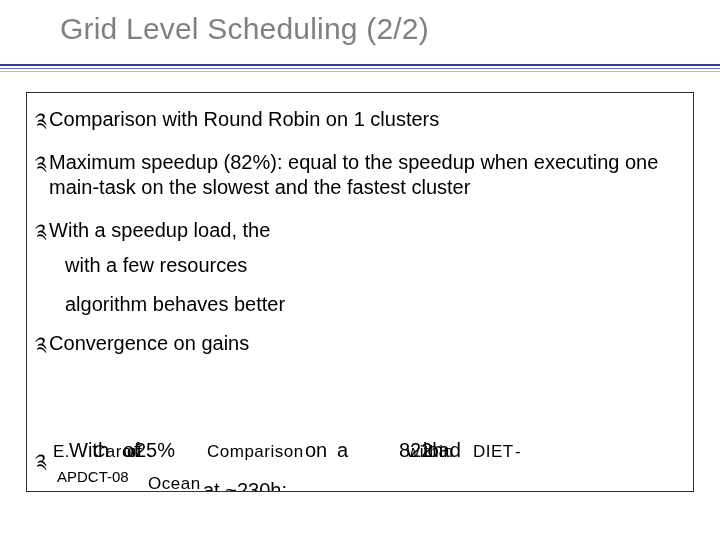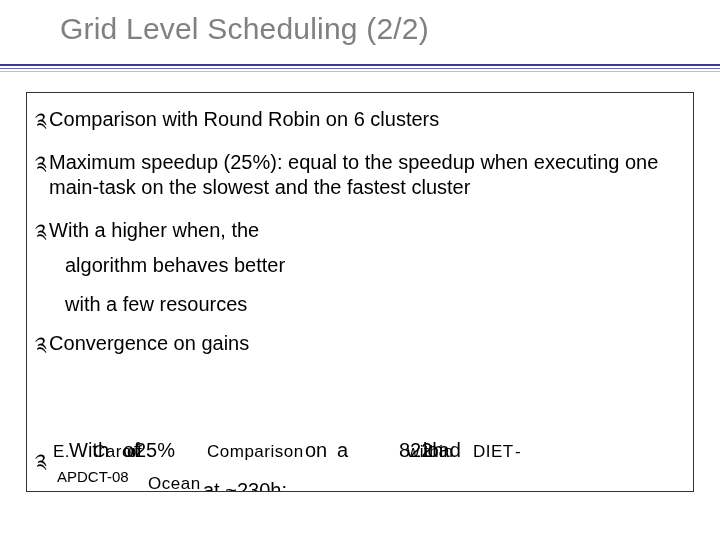--- a/index.html
+++ b/index.html
@@ -121,34 +121,34 @@
   <div class="rule-group">
     <div class="rule1"></div>
     <div class="rule2"></div>
     <div class="rule3"></div>
   </div>
 
   <div class="content-box">
 
     <div class="bullet">
       <span class="mark">༉</span>
-      <span class="txt">Comparison with Round Robin on 6 clusters</span>
+      <span class="txt">Comparison with Round Robin on 1 clusters</span>
     </div>
 
     <div class="bullet">
       <span class="mark">༉</span>
-      <span class="txt">Maximum speedup (25%): equal to the speedup when executing one main-task on the slowest and the fastest cluster</span>
+      <span class="txt">Maximum speedup (82%): equal to the speedup when executing one main-task on the slowest and the fastest cluster</span>
     </div>
 
     <div class="bullet nb">
       <span class="mark">༉</span>
-      <span class="txt">With a higher when, the</span>
+      <span class="txt">With a speedup load, the</span>
     </div>
+    <div class="sub">with a few resources</div>
     <div class="sub">algorithm behaves better</div>
-    <div class="sub">with a few resources</div>
 
     <div class="bullet" style="margin-top:6px;">
       <span class="mark">༉</span>
       <span class="txt">Convergence on gains</span>
     </div>
 
     <div class="overlap-row">
       <span class="ol" style="left:0;"><span class="mark">༉</span></span>
       <span class="ol2" style="left:18px;">E.</span>
       <span class="ol" style="left:34px;">With</span>

